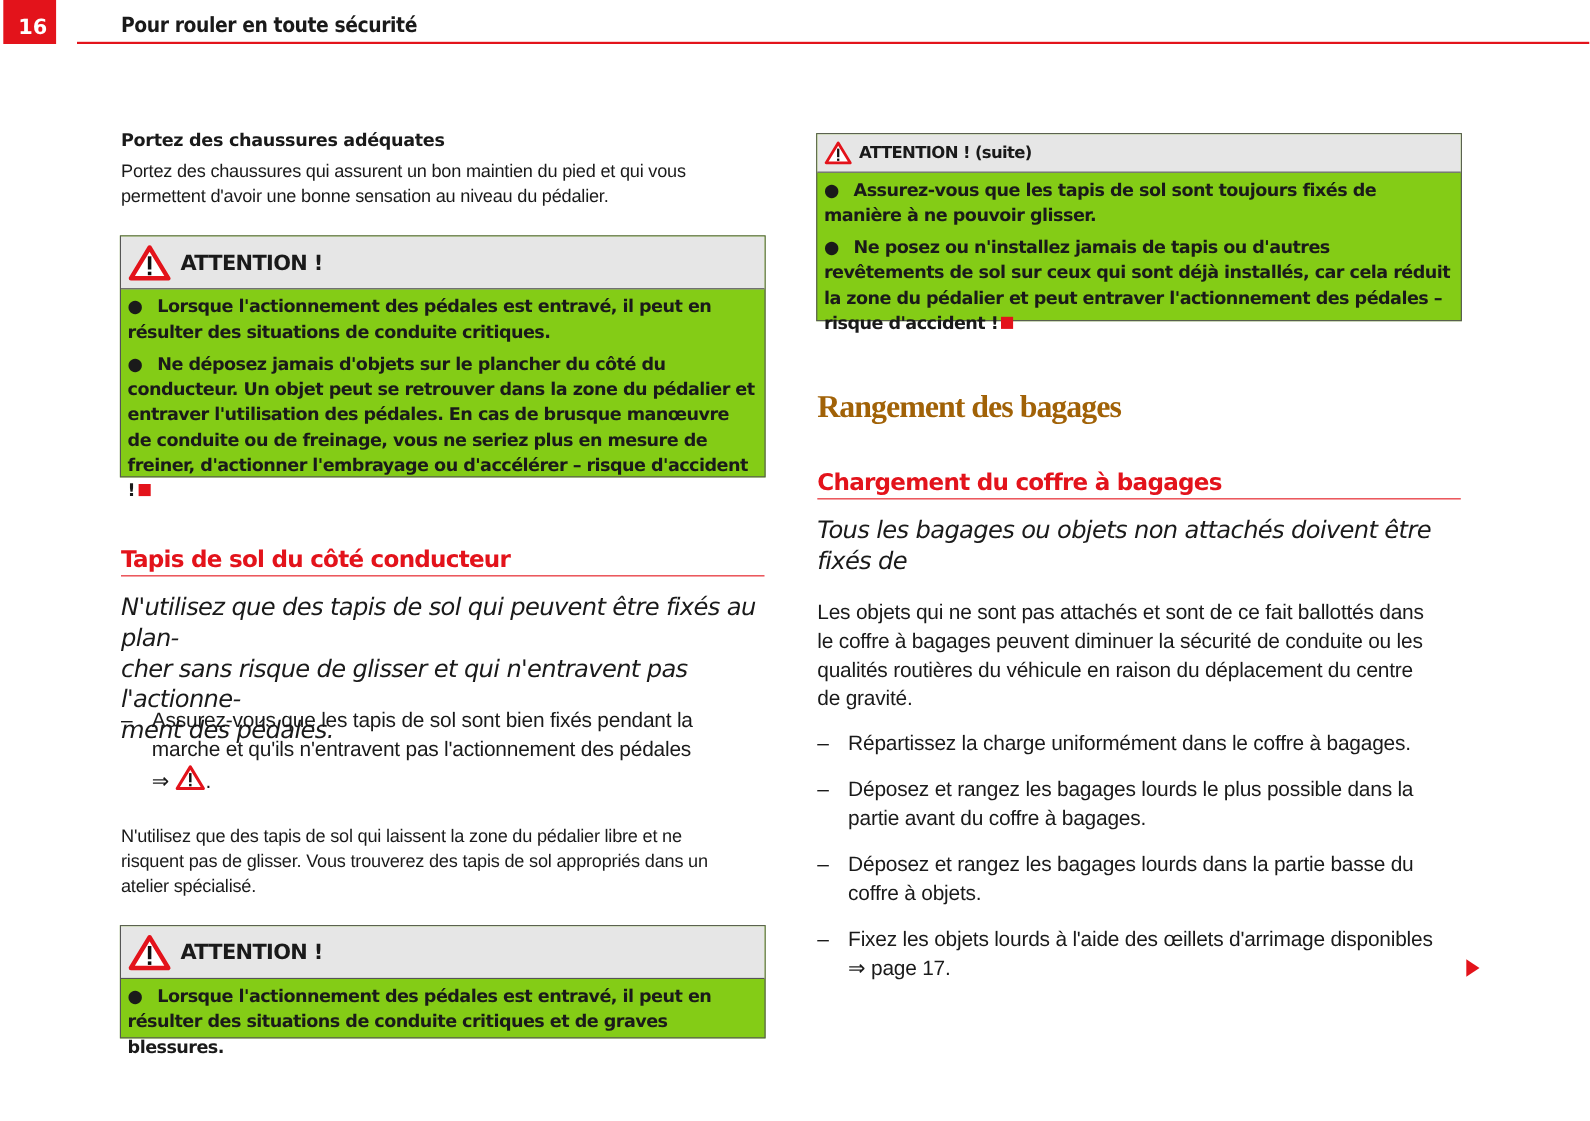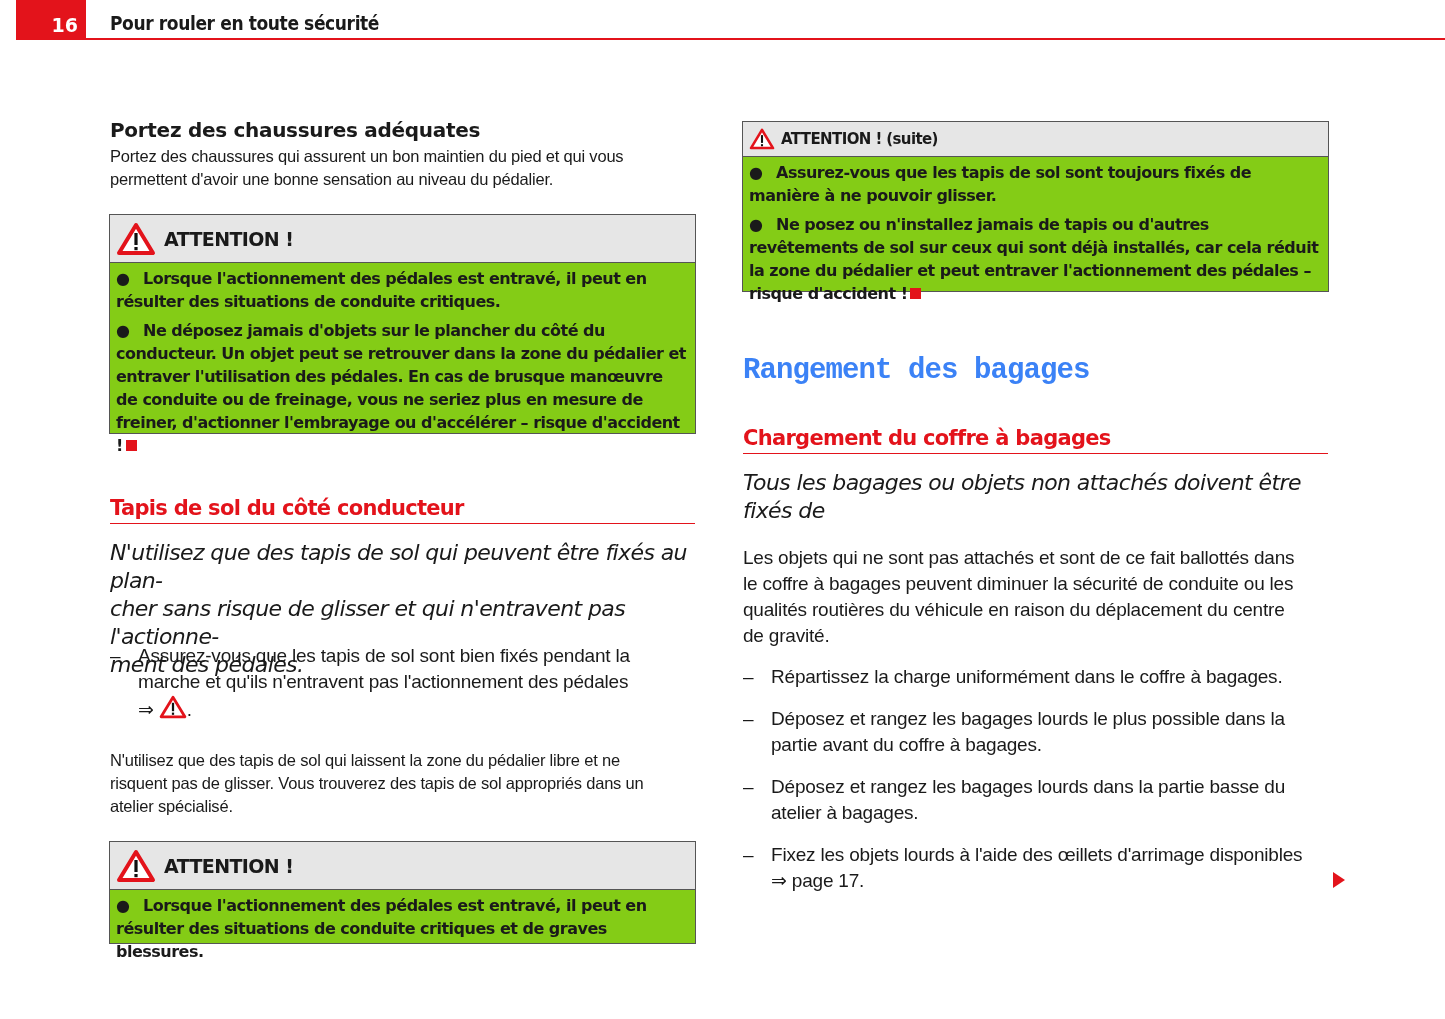--- a/index.html
+++ b/index.html
@@ -2,47 +2,47 @@
 <html><head>
 <meta charset="utf-8">
 <style>
   html, body { margin: 0; padding: 0; background: #ffffff; }
   body {
     width: 1445px; height: 1019px; position: relative; overflow: hidden;
     font-family: "Liberation Sans", "DejaVu Sans", sans-serif; color: #1a1a1a;
   }
   
   .page-num-box {
-    position: absolute; left: 16px; top: 0; width: 70px; height: 40px;
+    position: absolute; left: 3px; top: 0; width: 48px; height: 40px;
     background: #e3131b;
   }
   .page-num {
     position: absolute; right: 8px; bottom: 4px; color: #fff;
     font-weight: bold; font-size: 19px; font-family: "DejaVu Sans", sans-serif;
   }
   .header-title {
     position: absolute; left: 110px; top: 12px; font-weight: bold; font-size: 19px;
     font-family: "DejaVu Sans Condensed", "DejaVu Sans", sans-serif; letter-spacing: -0.4px;
   }
   .header-rule {
     position: absolute; left: 70px; right: 0; top: 38px; height: 2px; background: #e3131b;
   }
 
   .cond { font-family: "DejaVu Sans", sans-serif; letter-spacing: -0.5px; }
 
-  .sub-bold { position: absolute; font-weight: bold; font-size: 20px; letter-spacing: -0.3px; }
+  .sub-bold { position: absolute; font-weight: bold; font-size: 16px; letter-spacing: -0.3px; }
   .body-text { position: absolute; font-size: 16.5px; line-height: 23px; letter-spacing: -0.2px; }
   .body-large { position: absolute; font-size: 19px; line-height: 26px; letter-spacing: -0.2px; }
   .lead {
     position: absolute; font-style: italic; font-size: 22px; line-height: 28px;
     font-family: "DejaVu Sans", sans-serif; letter-spacing: -0.6px; color: #1a1a1a;
   }
   .section-h2 {
-    position: absolute; color: #3b82f6; font-weight: bold; font-size: 29px;
-    font-family: Liberation Mono, monospace; letter-spacing: -0.9px;
+    position: absolute; color: #a16207; font-weight: bold; font-size: 29px;
+    font-family: Liberation Serif, serif; letter-spacing: -0.9px;
   }
   .section-h3 {
     position: absolute; color: #e3131b; font-weight: bold; font-size: 21px;
     font-family: "DejaVu Sans", sans-serif; letter-spacing: -0.7px;
     width: 585px; border-bottom: 1.5px solid #e3131b; padding-bottom: 3px;
   }
 
   
   .warn {
     position: absolute; border: 1.5px solid #555; background: #84cc16; box-sizing: border-box;
@@ -172,17 +172,17 @@
 <div class="body-large" style="left:743px; top:545px; width:600px;">
   <div>Les objets qui ne sont pas attachés et sont de ce fait ballottés dans</div>
   <div>le coffre à bagages peuvent diminuer la sécurité de conduite ou les</div>
   <div>qualités routières du véhicule en raison du déplacement du centre</div>
   <div>de gravité.</div>
 </div>
 
 <ul class="dash-list" style="left:743px; top:664px; width:580px;">
   <li class="dash-item" style="margin-bottom:16px;">Répartissez la charge uniformément dans le coffre à bagages.</li>
   <li class="dash-item" style="margin-bottom:16px;">Déposez et rangez les bagages lourds le plus possible dans la partie avant du coffre à bagages.</li>
-  <li class="dash-item" style="margin-bottom:16px;">Déposez et rangez les bagages lourds dans la partie basse du atelier à bagages.</li>
+  <li class="dash-item" style="margin-bottom:16px;">Déposez et rangez les bagages lourds dans la partie basse du coffre à objets.</li>
   <li class="dash-item">Fixez les objets lourds à l'aide des œillets d'arrimage disponibles ⇒ page 17.</li>
 </ul>
 
 <div class="next-arrow"></div>
 
 </body></html>

